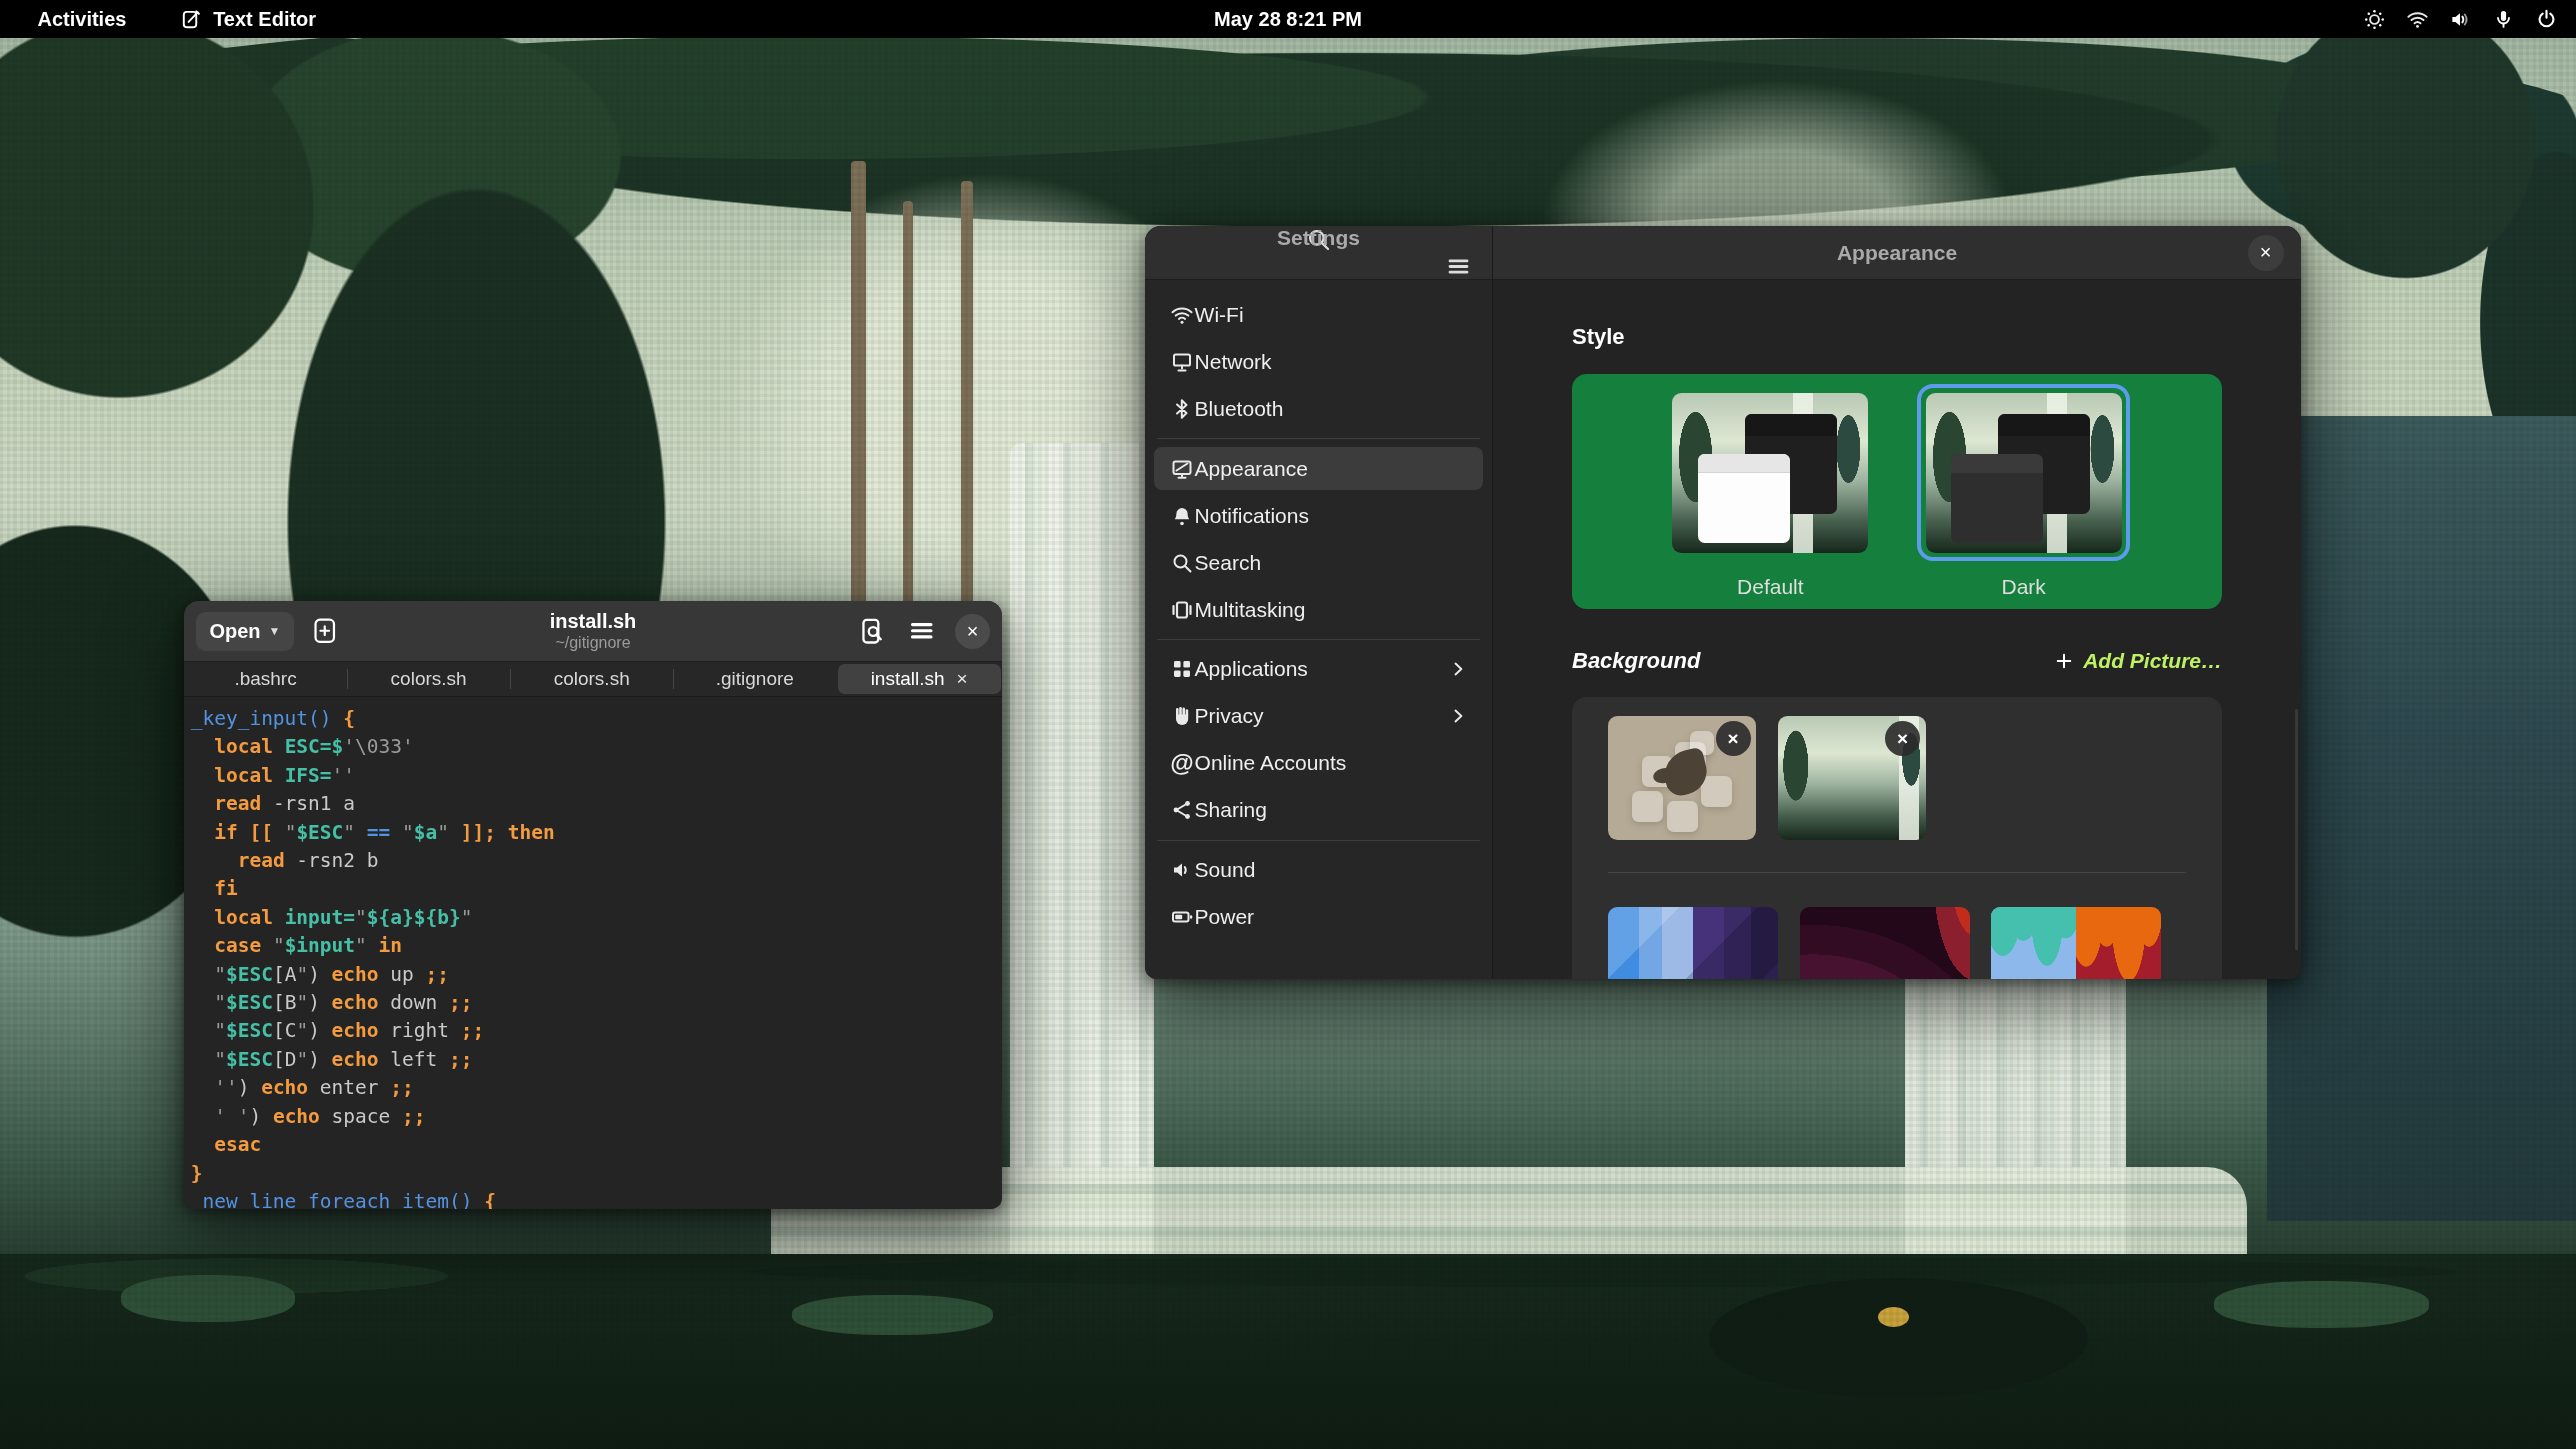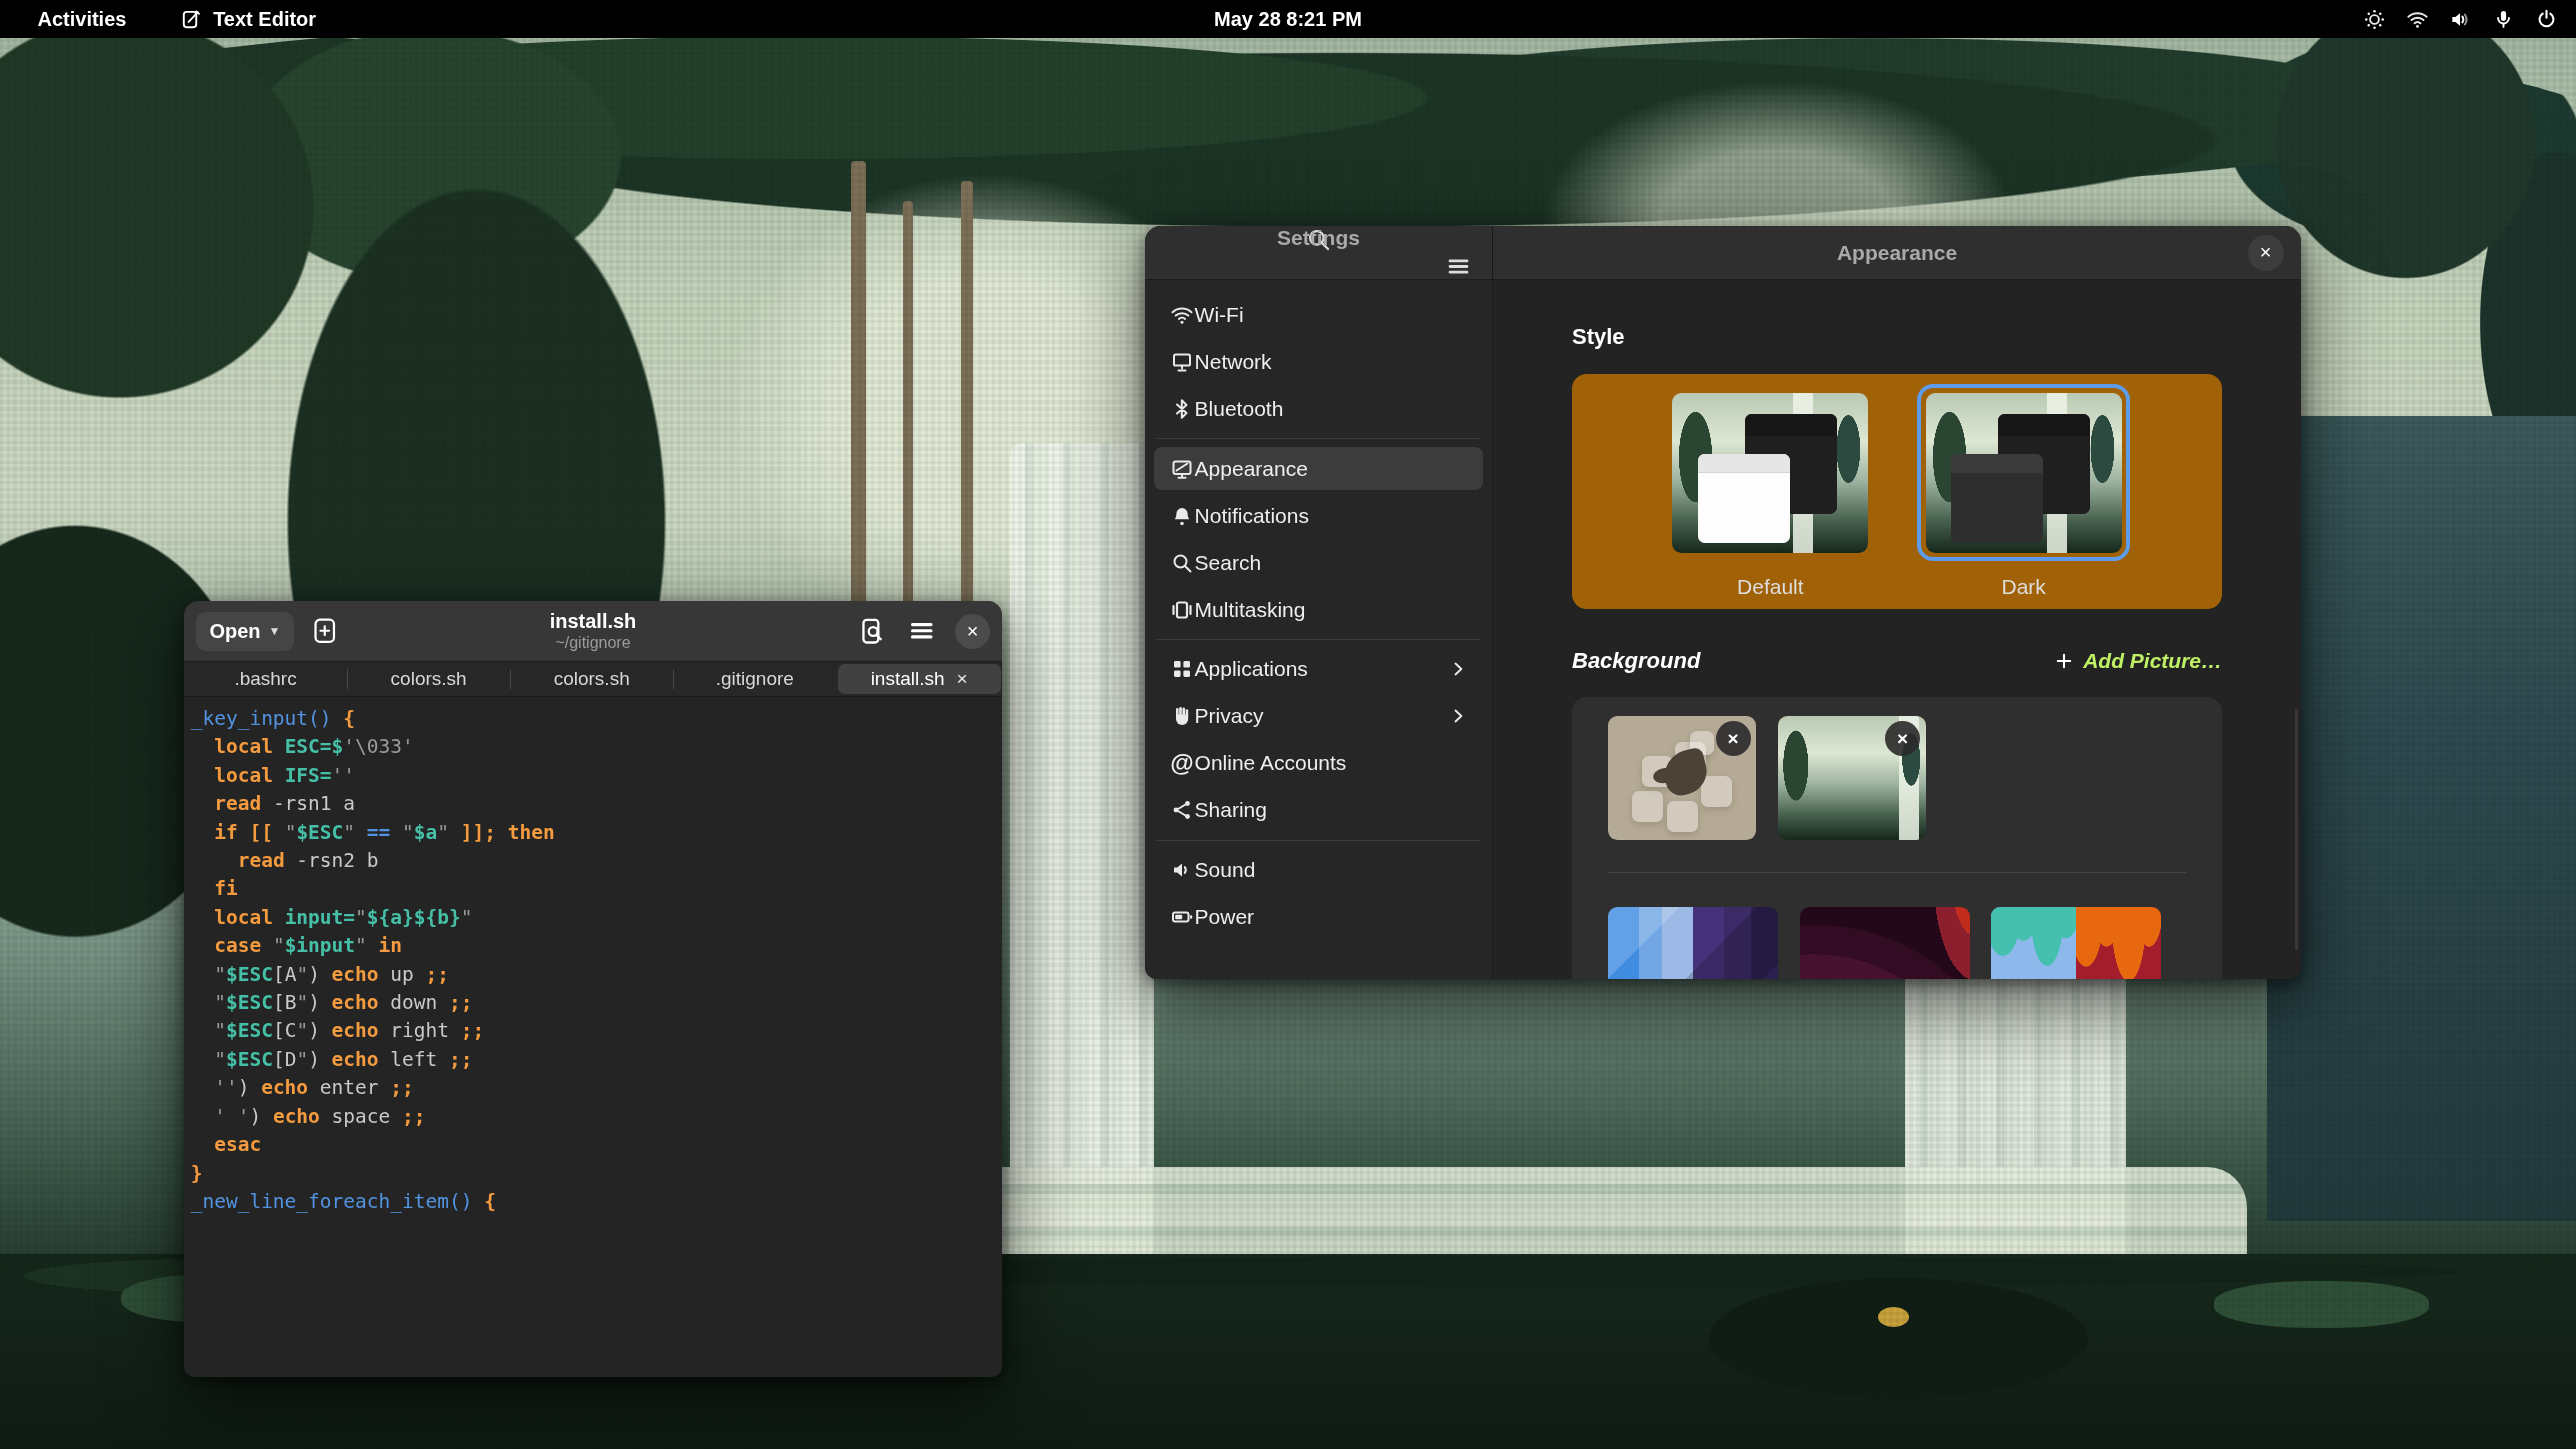--- a/index.html
+++ b/index.html
@@ -56,21 +56,21 @@
   .tb-activities { padding:0 12px; }
   .tb-app { display:flex; align-items:center; gap:10.7px; }
   .tb-clock { position:absolute; left:50%; transform:translateX(-50%); display:flex; gap:17.4px; }
   .tb-right { position:absolute; right:17.4px; display:flex; align-items:center; gap:19px; }
   .tb-icon { width:24px; height:24px; display:inline-flex; align-items:center; justify-content:center; }
   .tb-icon svg { width:23px; height:23px; }
   
   .win { position:absolute; box-shadow:0 24px 74px rgba(0,0,0,.6), 0 4px 16px rgba(0,0,0,.5); }
   svg { display:block; }
   
-  .editor { left:184px; top:601px; width:818px; height:776px; border-radius:14.8px 14.8px 10.7px 10.7px;
+  .editor { left:184px; top:601px; width:818px; height:608px; border-radius:14.8px 14.8px 10.7px 10.7px;
      background:#242424; overflow:hidden; z-index:40; }
   .ed-header { height:61px; background:#373737; display:flex; align-items:center; position:relative;
      border-bottom:0.7px solid #1e1e1e; padding:0 12px; }
   .ed-open { display:flex; align-items:center; gap:8px; background:#454545; border-radius:9.4px;
      height:39px; padding:0 13.4px; font-size:20px; font-weight:700; color:#fff; }
   .ed-open .caret { font-size:12px; color:#ddd; }
   .ed-newtab { margin-left:14.8px; width:32px; height:32px; display:flex; align-items:center; justify-content:center; }
   .ed-title-wrap { position:absolute; left:50%; top:50%; transform:translate(-50%,-50%); text-align:center; }
   .ed-title { font-size:20px; font-weight:700; color:#fff; }
   .ed-subtitle { font-size:16px; color:#9b9b9b; margin-top:1.3px; }
@@ -104,21 +104,21 @@
   .sb-item .chev { margin-left:auto; width:20px; height:20px; }
   .sb-sep { height:0.7px; background:#3d3d3d; margin:8px 4px; }
   .tglyph { font-size:24px; font-weight:700; color:#eee; line-height:1; }
   .panel { flex:1; display:flex; flex-direction:column; background:#232323; position:relative; }
   .panel-header { height:54px; background:#2f2f2f; border-bottom:0.7px solid #1c1c1c; display:flex; align-items:center; position:relative; }
   .panel-title { position:absolute; left:50%; transform:translateX(-50%); font-size:21px; font-weight:700; color:#a9a9a9; }
   .panel-close { position:absolute; right:17.4px; width:36px; height:36px; border-radius:50%; background:#3d3d3d;
      display:flex; align-items:center; justify-content:center; font-size:20px; color:#fff; }
   .panel-body { flex:1; padding:44px 79px 0 79px; overflow:hidden; position:relative; }
   .sect-head { font-size:22px; font-weight:700; color:#fff; }
-  .style-card { margin-top:24px; background:#a16207; border-radius:14.8px; height:235px;
+  .style-card { margin-top:24px; background:#15803d; border-radius:14.8px; height:235px;
      display:flex; align-items:center; justify-content:center; gap:40px; }
   .style-opt { text-align:center; }
   .style-thumb-wrap { border-radius:16px; padding:4.7px; border:4px solid transparent; }
   .style-opt.selected .style-thumb-wrap { border-color:#5d9ceb; }
   .style-thumb { width:196px; height:160px; border-radius:9.4px; position:relative; overflow:hidden; }
   .mini-forest { background:
      radial-gradient(closest-side at 12% 40%, #2a4632 0 70%, transparent 71%),
      radial-gradient(closest-side at 90% 35%, #2c4a40 0 60%, transparent 61%),
      repeating-linear-gradient(90deg, transparent 0 121px, rgba(238,244,232,.85) 121px 141px, transparent 141px 156px),
      linear-gradient(180deg,#b9c9b4 0%,#dde7d2 30%,#9db3a0 55%,#47604e 80%,#15271b 100%); }

